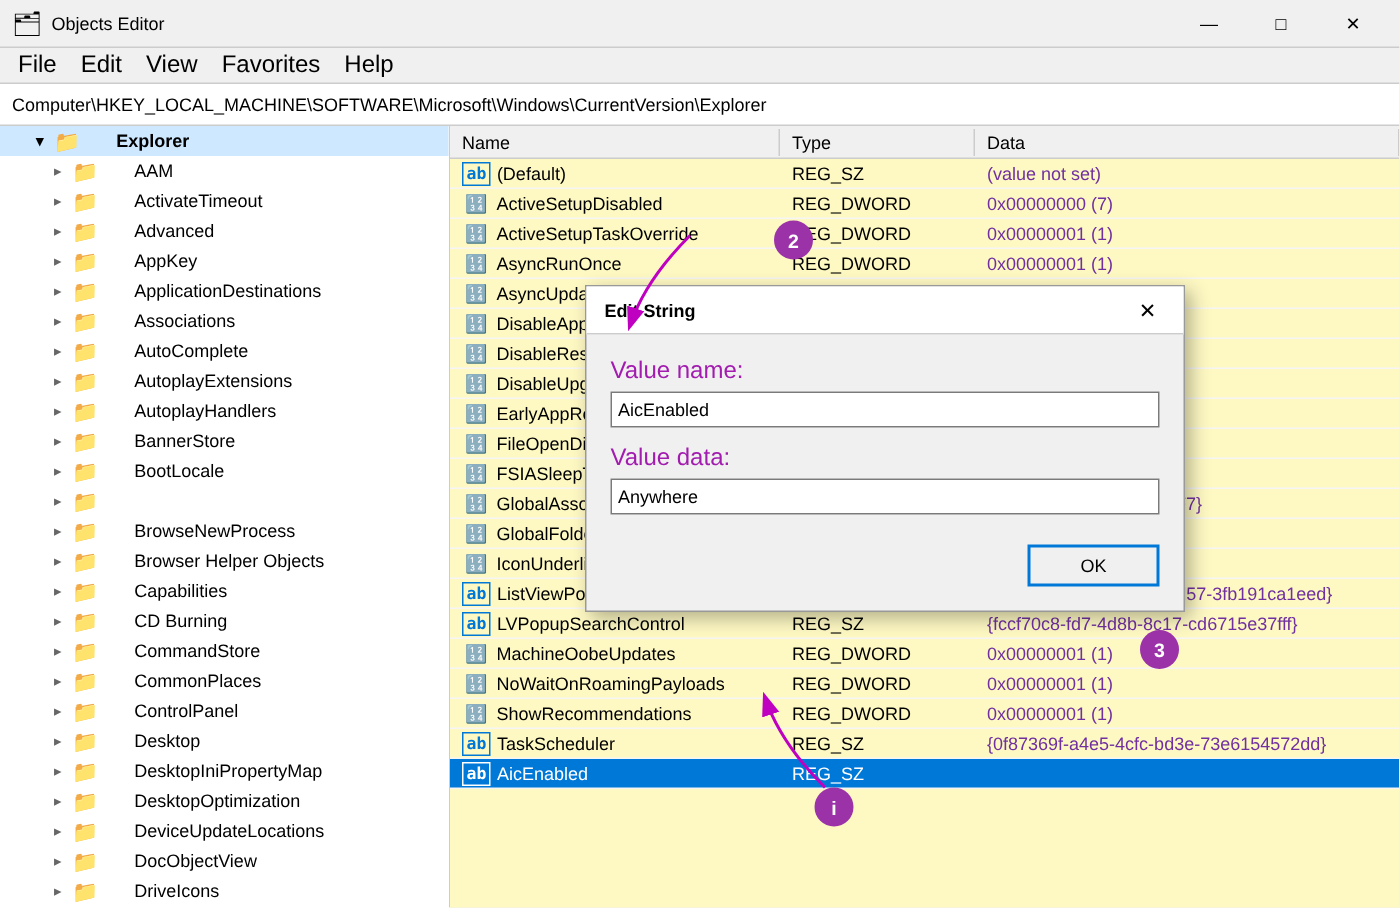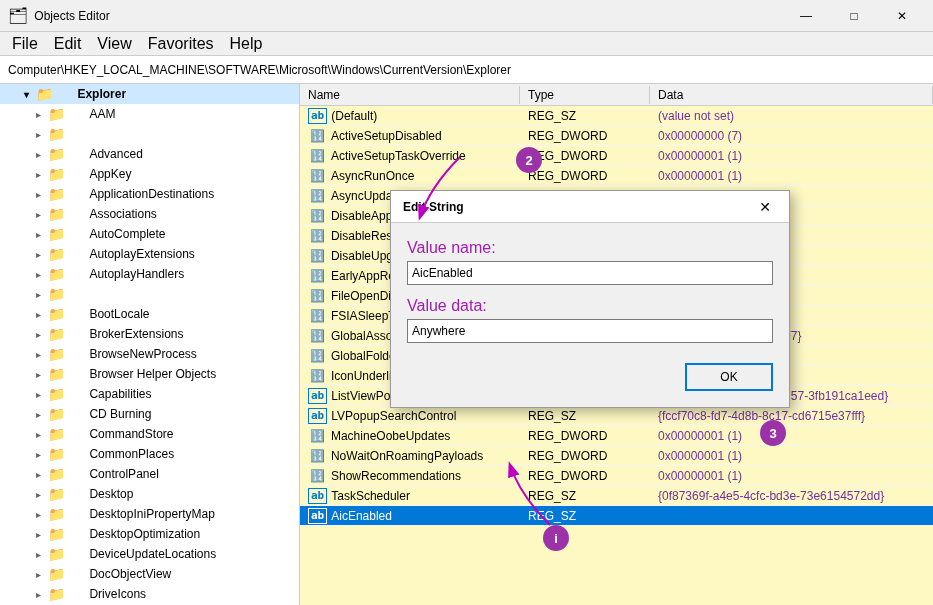--- a/index.html
+++ b/index.html
@@ -244,20 +244,21 @@
         <span class="label">Explorer</span>
       </div>
       <div class="tree-item" style="padding-left: 36px;">
         <span class="arrow" style="color: rgb(102, 102, 102);">▸</span>
         <span class="folder-icon">📁</span>
         <span class="label">AAM</span>
       </div>
       <div class="tree-item" style="padding-left: 36px;">
         <span class="arrow" style="color: rgb(102, 102, 102);">▸</span>
         <span class="folder-icon">📁</span>
+        <span class="label">ActivateTimeout</span>
       </div>
       <div class="tree-item" style="padding-left: 36px;">
         <span class="arrow" style="color: rgb(102, 102, 102);">▸</span>
         <span class="folder-icon">📁</span>
         <span class="label">Advanced</span>
       </div>
       <div class="tree-item" style="padding-left: 36px;">
         <span class="arrow" style="color: rgb(102, 102, 102);">▸</span>
         <span class="folder-icon">📁</span>
         <span class="label">AppKey</span>
@@ -283,30 +284,30 @@
         <span class="label">AutoplayExtensions</span>
       </div>
       <div class="tree-item" style="padding-left: 36px;">
         <span class="arrow" style="color: rgb(102, 102, 102);">▸</span>
         <span class="folder-icon">📁</span>
         <span class="label">AutoplayHandlers</span>
       </div>
       <div class="tree-item" style="padding-left: 36px;">
         <span class="arrow" style="color: rgb(102, 102, 102);">▸</span>
         <span class="folder-icon">📁</span>
+        <span class="label">BannerStore</span>
       </div>
       <div class="tree-item" style="padding-left: 36px;">
         <span class="arrow" style="color: rgb(102, 102, 102);">▸</span>
         <span class="folder-icon">📁</span>
         <span class="label">BootLocale</span>
       </div>
       <div class="tree-item" style="padding-left: 36px;">
         <span class="arrow" style="color: rgb(102, 102, 102);">▸</span>
         <span class="folder-icon">📁</span>
-        <span class="label">BrokerExtensions</span>
       </div>
       <div class="tree-item" style="padding-left: 36px;">
         <span class="arrow" style="color: rgb(102, 102, 102);">▸</span>
         <span class="folder-icon">📁</span>
         <span class="label">BrowseNewProcess</span>
       </div>
       <div class="tree-item" style="padding-left: 36px;">
         <span class="arrow" style="color: rgb(102, 102, 102);">▸</span>
         <span class="folder-icon">📁</span>
         <span class="label">Browser Helper Objects</span>

